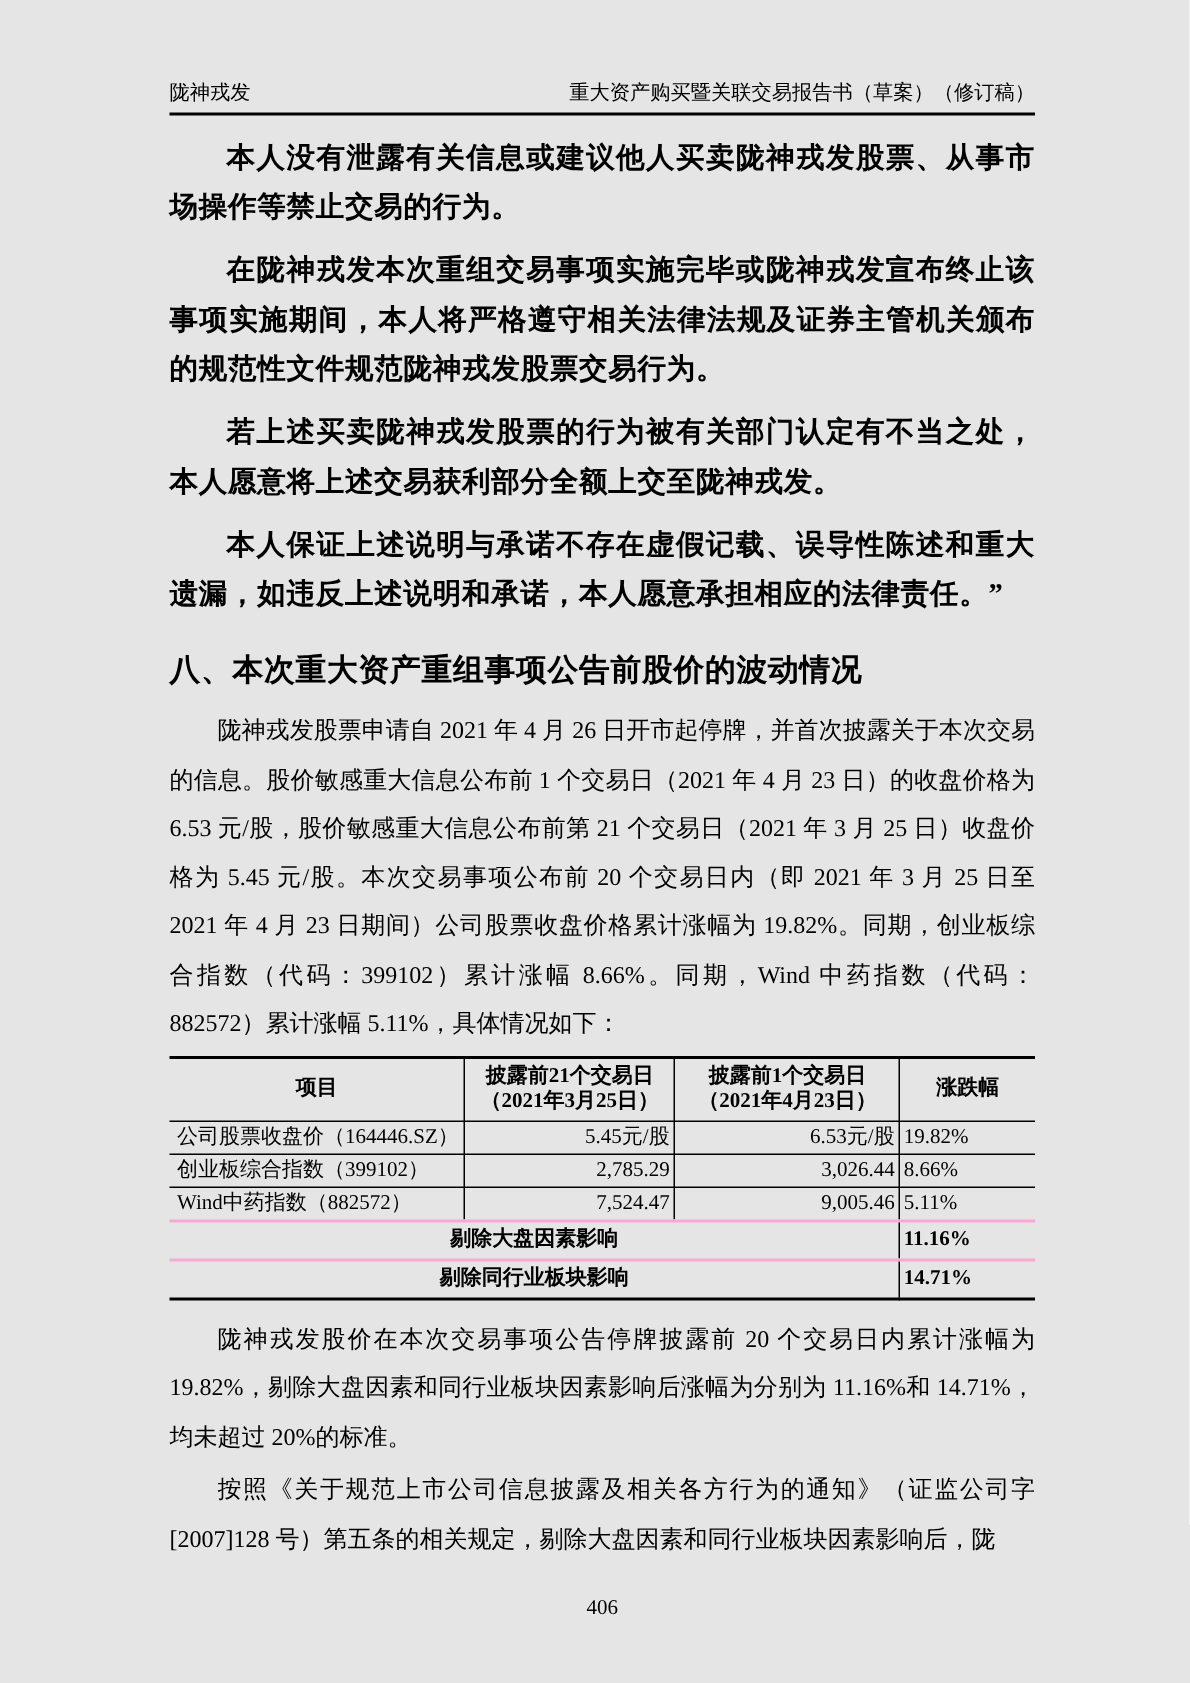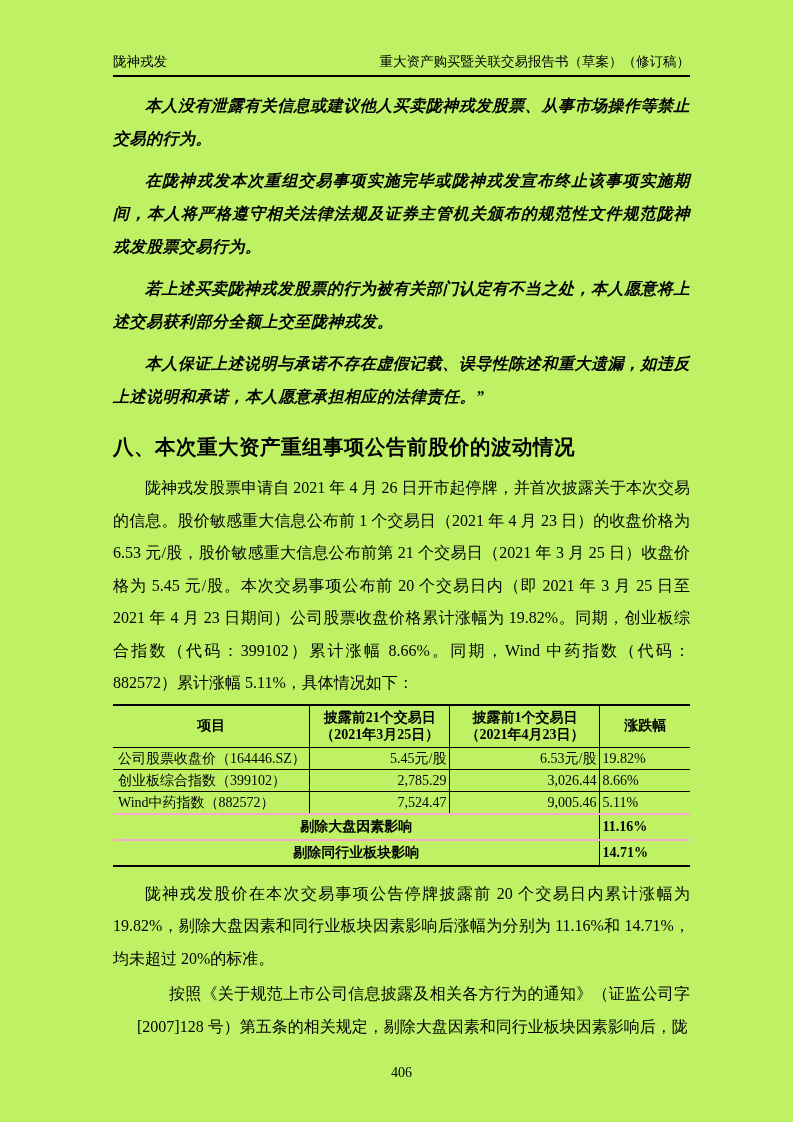--- a/index.html
+++ b/index.html
@@ -2,55 +2,55 @@
 <html><head>
 <meta charset="utf-8">
 <style>
   html, body { margin: 0; padding: 0; background: #ffffff; }
   .page {
     position: relative;
     width: 793px; height: 1122px;
     box-sizing: border-box;
     margin: 0 auto;
     padding: 52px 103px 0 113px;
-    background: #bef264;
+    background: #e5e5e5;
     color: #000000;
     font-family: "Liberation Serif", "DejaVu Serif", serif;
   }
   
   .doc-header {
     display: flex; justify-content: space-between; align-items: flex-end;
     font-size: 13.5px; line-height: 20px;
     border-bottom: 2px solid #000;
     padding-bottom: 3px;
   }
   
   .commit-block { margin-top: 12px; }
   .commit {
     margin: 0 0 9px 0;
-    font-size: 16px; line-height: 33px;
-    font-weight: bold; font-style: italic;
+    font-size: 19px; line-height: 33px;
+    font-weight: bold; 
     text-indent: 2em; text-align: justify;
     letter-spacing: 0.5px;
   }
   
   .sec-heading {
     margin: 20px 0 12px 0;
     font-family: "Liberation Sans", "DejaVu Sans", sans-serif;
     font-size: 20.5px; font-weight: bold;
     line-height: 27px;
     letter-spacing: 0.5px;
   }
   
   .body-p {
     margin: 0;
     font-size: 16px; line-height: 32.5px;
     text-indent: 2em; text-align: justify;
   }
-  .body-p + .body-p { margin-top: 3px; margin-left: 24px; }
+  .body-p + .body-p { margin-top: 3px; }
   
   .price-table {
     width: 100%;
     margin-top: 4px;
     border-collapse: collapse;
     border-top: 2.5px solid #000;
     border-bottom: 2.5px solid #000;
     font-size: 14px;
   }
   .price-table th {

